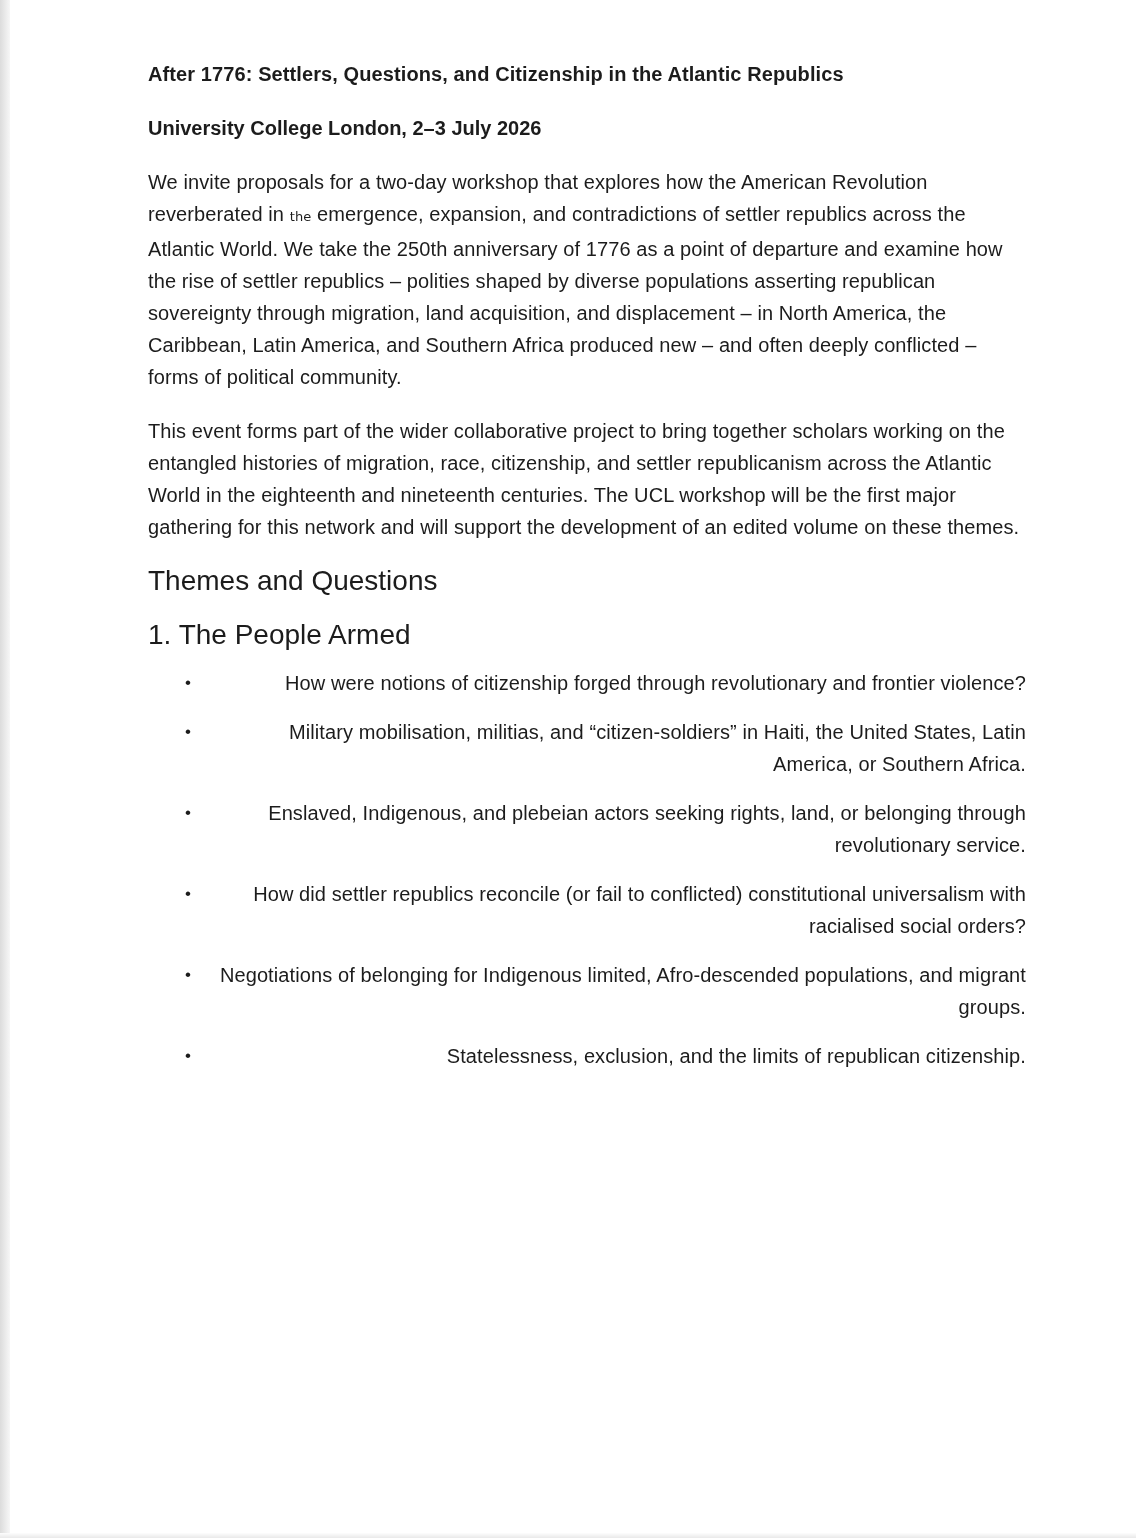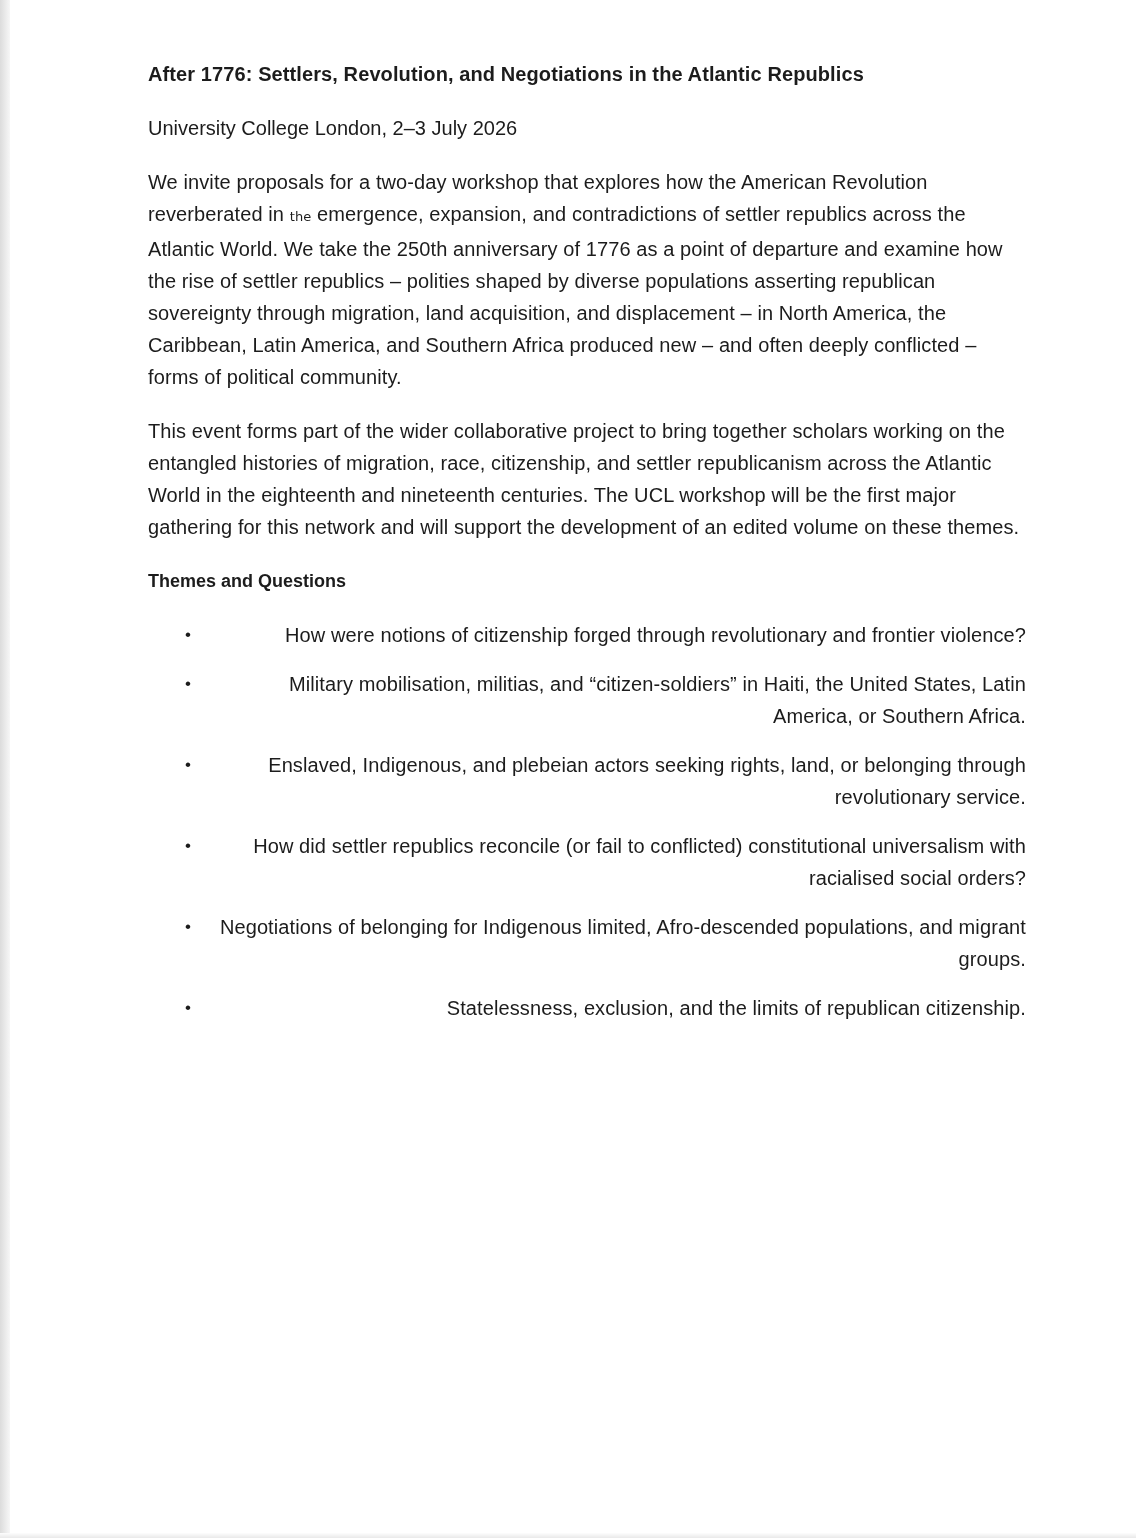--- a/index.html
+++ b/index.html
@@ -37,37 +37,37 @@
   .doc-title {
     font-size: 20px;
     line-height: 32px;
     font-weight: bold;
     margin: 0 0 22px 0;
     letter-spacing: 0.1px;
   }
   .doc-subtitle {
     font-size: 20px;
     line-height: 32px;
-    font-weight: normal;
+    font-weight: bold;
     margin: 0 0 22px 0;
   }
   .para {
     font-size: 20px;
     line-height: 32px;
     margin: 0 0 22px 0;
     letter-spacing: 0.1px;
   }
   .alt-font {
     font-family: "DejaVu Sans", sans-serif;
     font-size: 13px;
   }
   .section-heading {
-    font-size: 18px;
+    font-size: 28px;
     line-height: 32px;
-    font-weight: bold;
+    font-weight: normal;
     margin: 0 0 16px 0;
   }
   .bullet-item {
     display: flex;
     align-items: flex-start;
     padding-left: 37px;
     margin: 0 0 17px 0;
   }
   .bullet-glyph {
     flex: 0 0 33px;
@@ -84,32 +84,33 @@
   }
 </style>
 </head>
 <body>
 
 <div class="page-edge-left"></div>
 <div class="page-edge-bottom"></div>
 
 <div class="page">
 
-  <h1 class="doc-title">After 1776: Settlers, Revolution, and Negotiations in the Atlantic Republics</h1>
+  <h1 class="doc-title">After 1776: Settlers, Questions, and Citizenship in the Atlantic Republics</h1>
 
   <h2 class="doc-subtitle">University College London, 2–3 July 2026</h2>
 
   <p class="para"><span>We invite proposals for a two-day workshop that explores how the American Revolution reverberated in </span><span class="alt-font">the</span><span> emergence, expansion, and contradictions of settler republics across the Atlantic World. We take the 250th anniversary of 1776 as a point of departure and examine how the rise of settler republics – polities shaped by diverse populations asserting republican sovereignty through migration, land acquisition, and displacement – in North America, the Caribbean, Latin America, and Southern Africa produced new – and often deeply conflicted – forms of political community.</span></p>
 
   <p class="para">This event forms part of the wider collaborative project to bring together scholars working on the entangled histories of migration, race, citizenship, and settler republicanism across the Atlantic World in the eighteenth and nineteenth centuries. The UCL workshop will be the first major gathering for this network and will support the development of an edited volume on these themes.</p>
 
 
   <h3 class="section-heading" style="margin-bottom:22px">Themes and Questions</h3>
 
 
+  <h3 class="section-heading">1. The People Armed</h3>
 
   <div class="bullet-item">
     <span class="bullet-glyph">•</span>
     <span class="bullet-text">How were notions of citizenship forged through revolutionary and frontier violence?</span>
   </div>
   <div class="bullet-item">
     <span class="bullet-glyph">•</span>
     <span class="bullet-text">Military mobilisation, militias, and “citizen-soldiers” in Haiti, the United States, Latin America, or Southern Africa.</span>
   </div>
   <div class="bullet-item">

